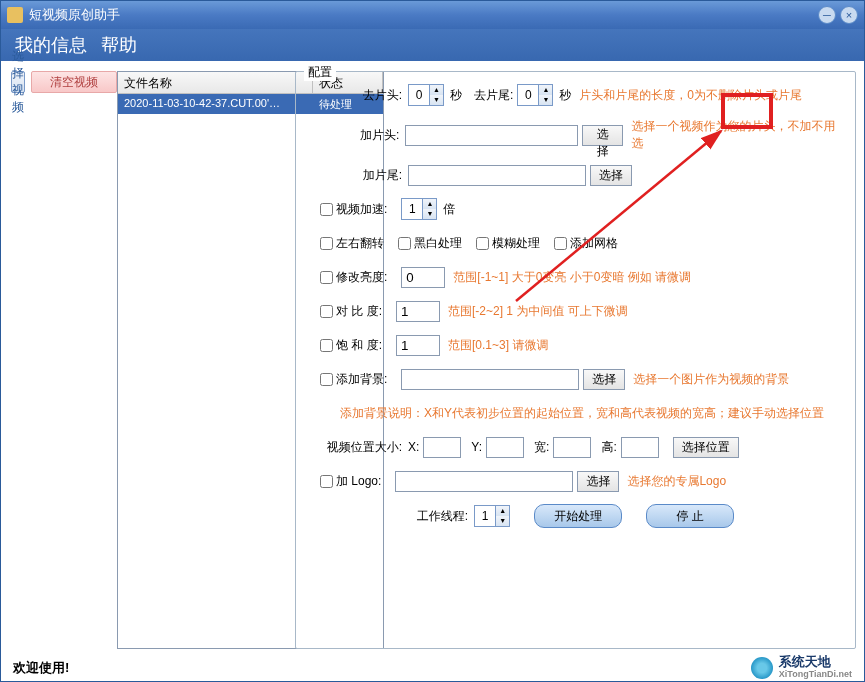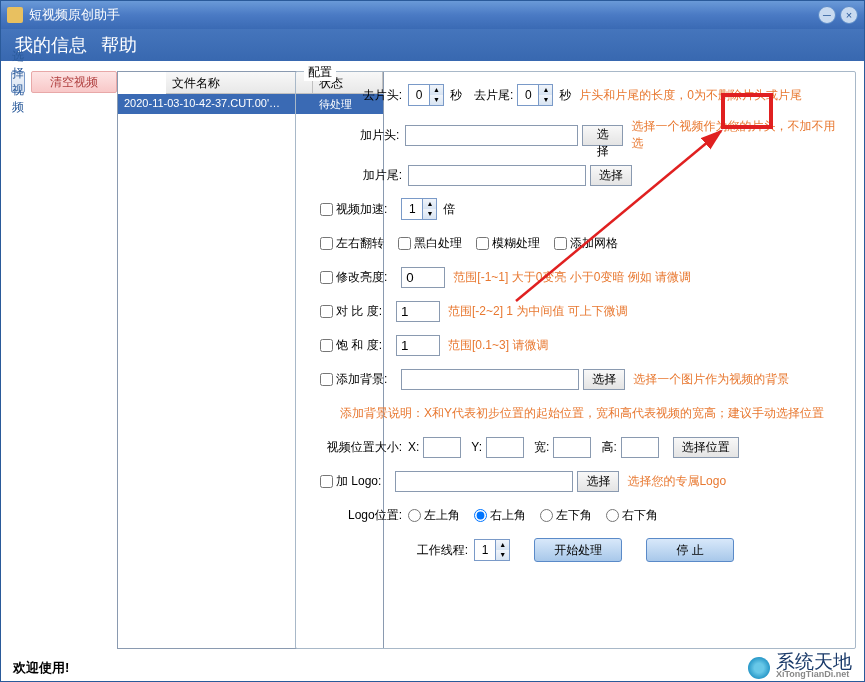--- a/index.html
+++ b/index.html
@@ -12,21 +12,21 @@
 .win-btn { width: 18px; height: 18px; border-radius: 50%; background: #c8daf0; border: 1px solid #5a8ac8; display: flex; align-items: center; justify-content: center; font-size: 11px; color: #2a5a9a; cursor: pointer; }
 .menubar { height: 32px; background: linear-gradient(to bottom, #4575bc 0%, #3868b0 100%); display: flex; align-items: center; padding: 0 14px; gap: 14px; }
 .menu-item { color: #fff; font-size: 18px; cursor: pointer; }
 .content { flex: 1; padding: 10px 8px 6px 10px; display: flex; gap: 10px; background: #fff; }
 .left-panel { width: 274px; display: flex; }
 .top-buttons { display: flex; gap: 6px; margin-bottom: 6px; }
 .btn { height: 22px; border: 1px solid #7a9ac8; background: linear-gradient(to bottom, #f0f4fa, #d8e4f2); cursor: pointer; font-size: 12px; display: flex; align-items: center; justify-content: center; border-radius: 2px; }
 .btn-blue { flex: 1; color: #2a5a9a; }
 .btn-pink { width: 86px; background: linear-gradient(to bottom, #fde4e4, #f8c8c8); border-color: #e8a8a8; color: #b04040; }
 .file-table { border: 1px solid #8a9ab0; }
-.table-header { display: flex; background: linear-gradient(to bottom, #f8f8f8, #e8e8e8); height: 22px; border-bottom: 1px solid #c0c0c0; margin-left: 48px; }
+.table-header { display: flex; background: linear-gradient(to bottom, #f8f8f8, #e8e8e8); height: 22px; border-bottom: 1px solid #c0c0c0; }
 .th { padding: 3px 6px; font-size: 12px; border-right: 1px solid #c0c0c0; }
 .th-name { flex: 1; }
 .th-status { width: 70px; }
 .table-row { display: flex; height: 20px; background: #3a6ab4; color: #fff; font-size: 11px; gap: 27px; }
 .td { padding: 3px 6px; }
 .td-name { flex: 1; overflow: hidden; white-space: nowrap; }
 .td-status { width: 70px; }
 .config-panel { flex: 1; border: 1px solid #a8b8c8; border-radius: 2px; padding: 12px 14px 8px 14px; position: relative; }
 .config-legend { position: absolute; top: -8px; left: 8px; background: #fff; padding: 0 4px; font-size: 12px; }
 .row { display: flex; align-items: center; margin-bottom: 12px; font-size: 12px; min-height: 22px; }
@@ -37,26 +37,26 @@
 .spinner { width: 36px; height: 22px; display: flex; border: 1px solid #7a9ac8; }
 .spinner input { width: 20px; border: none; text-align: center; font-size: 12px; }
 .spinner-btns { width: 14px; display: flex; flex-direction: column; border-left: 1px solid #7a9ac8; }
 .spinner-btns span { flex: 1; font-size: 7px; text-align: center; background: linear-gradient(#f0f4fa,#d8e4f2); cursor: pointer; line-height: 9px; }
 .btn-sm { height: 21px; padding: 0 8px; border: 1px solid #8a9ab0; background: linear-gradient(#f8f8f8,#e4e4e4); cursor: pointer; font-size: 12px; margin-left: 4px; }
 .hint { color: #e87830; font-size: 12px; margin-left: 8px; }
 .chk { display: flex; align-items: center; gap: 3px; margin-right: 14px; }
 .chk input { width: 13px; height: 13px; }
 .radio-grp { display: flex; align-items: center; gap: 14px; }
 .radio-grp label { display: flex; align-items: center; gap: 3px; }
-.btn-action { width: 88px; height: 24px; border: 1px solid #5a8ac8; background: linear-gradient(to bottom,#d8e8fa,#a8c8ea); border-radius: 3px; cursor: pointer; font-size: 12px; }
+.btn-action { width: 88px; height: 24px; border: 1px solid #5a8ac8; background: linear-gradient(to bottom,#d8e8fa,#a8c8ea); border-radius: 10px; cursor: pointer; font-size: 12px; }
 .statusbar { height: 26px; padding: 4px 12px; font-weight: bold; font-size: 13px; display: flex; justify-content: space-between; align-items: center; }
 .watermark { display: flex; align-items: center; gap: 6px; font-size: 12px; color: #333; }
 .wm-icon { width: 22px; height: 22px; border-radius: 50%; background: radial-gradient(circle, #68c8e8 30%, #2898c8 70%); position: relative; }
 .wm-text { display: flex; flex-direction: column; line-height: 12px; }
-.wm-cn { font-size: 19px; font-weight: normal; color: #1a3a6a; }
+.wm-cn { font-size: 13px; font-weight: bold; color: #1a3a6a; }
 .wm-en { font-size: 9px; color: #888; }
 .highlight-box { position: absolute; border: 4px solid #e02020; pointer-events: none; }
 .arrow-svg { position: absolute; pointer-events: none; }
 </style>
 </head>
 <body>
 
 <div class="window">
 
   <div class="titlebar">
@@ -221,41 +221,20 @@
       <div class="row" style="margin-left:10px">
         <span class="chk">
             <input type="checkbox" style="">
             <span>加 Logo:</span>
           </span>
         <input class="input-txt" style="width: 178px;">
         <button class="btn-sm">选择</button>
         <span class="hint">选择您的专属Logo</span>
       </div>
 
-      <div class="row">
-        <span class="label">Logo位置:</span>
-        <div class="radio-grp">
-          <label>
-              <input type="radio" name="lp" style="">
-              <span>左上角</span>
-            </label>
-          <label>
-              <input type="radio" name="lp" checked="" style="">
-              <span>右上角</span>
-            </label>
-          <label>
-              <input type="radio" name="lp" style="">
-              <span>左下角</span>
-            </label>
-          <label>
-              <input type="radio" name="lp" style="">
-              <span>右下角</span>
-            </label>
-        </div>
-      </div>
 
       <div class="row" style="justify-content:center;gap:24px;margin-top:8px;margin-bottom:4px">
         <span>工作线程:</span>
         <div class="spinner" style="margin-left:-18px">
             <input value="1" style="">
             <div class="spinner-btns">
               <span>▲</span>
               <span>▼</span>
             </div>
           </div>

